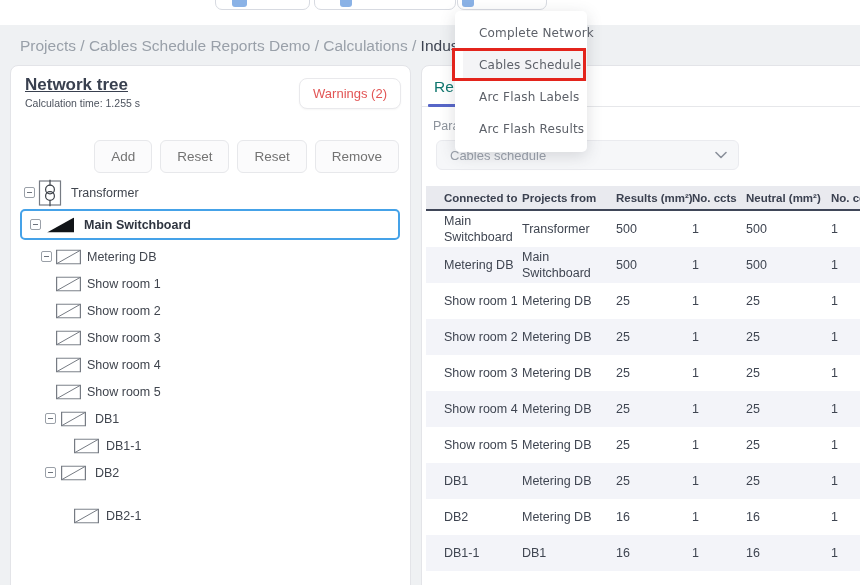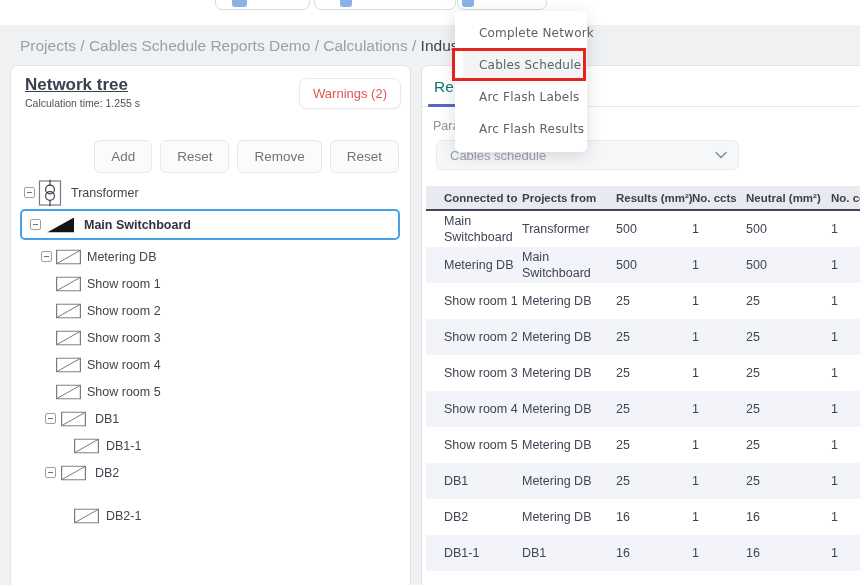--- a/index.html
+++ b/index.html
@@ -97,22 +97,22 @@
 <div class="breadcrumb"><span>Projects / Cables Schedule Reports Demo / Calculations / </span><span class="current">Industria</span></div>
 
 <div class="panel left-panel">
   <div class="nt-title">Network tree</div>
   <div class="nt-sub">Calculation time: 1.255 s</div>
   <button class="warnings-btn">Warnings (2)</button>
 
   <div class="tree-toolbar">
     <button>Add</button>
     <button>Reset</button>
+    <button>Reset</button>
     <button>Remove</button>
-    <button>Reset</button>
   </div>
 
   <div class="tree-row r0 L-t">
     <span class="toggle"></span>
     <span class="ticon">
       <svg width="24" height="27" viewBox="0 0 24 27">
           <rect x="1.5" y="1.5" width="21" height="24" fill="#fff" stroke="#767b83" stroke-width="1.2"></rect>
           <line x1="12" y1="0" x2="12" y2="6" stroke="#3c4148" stroke-width="1.2"></line>
           <circle cx="12" cy="10" r="4.4" fill="none" stroke="#3c4148" stroke-width="1.2"></circle>
           <circle cx="12" cy="16.5" r="4.4" fill="none" stroke="#3c4148" stroke-width="1.2"></circle>

